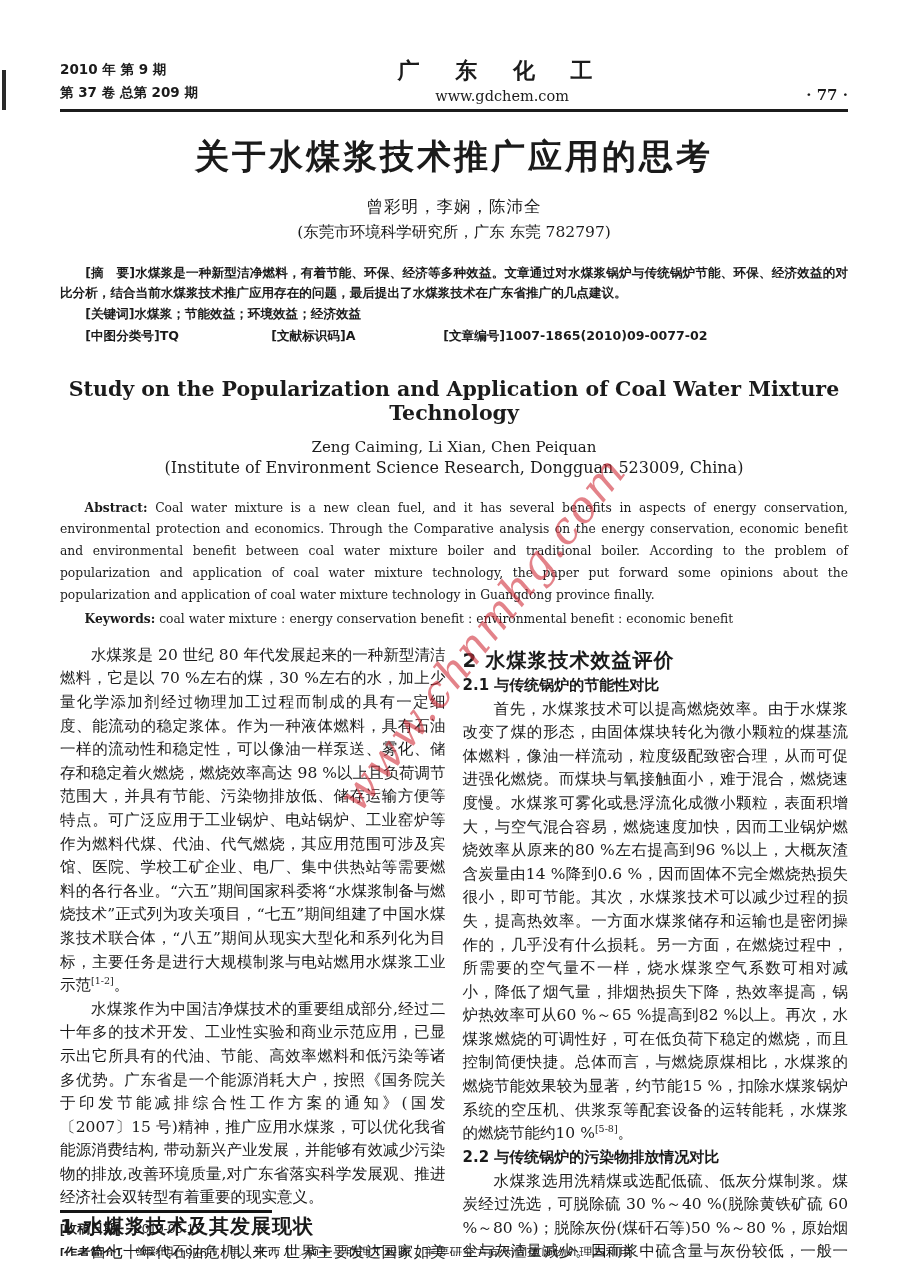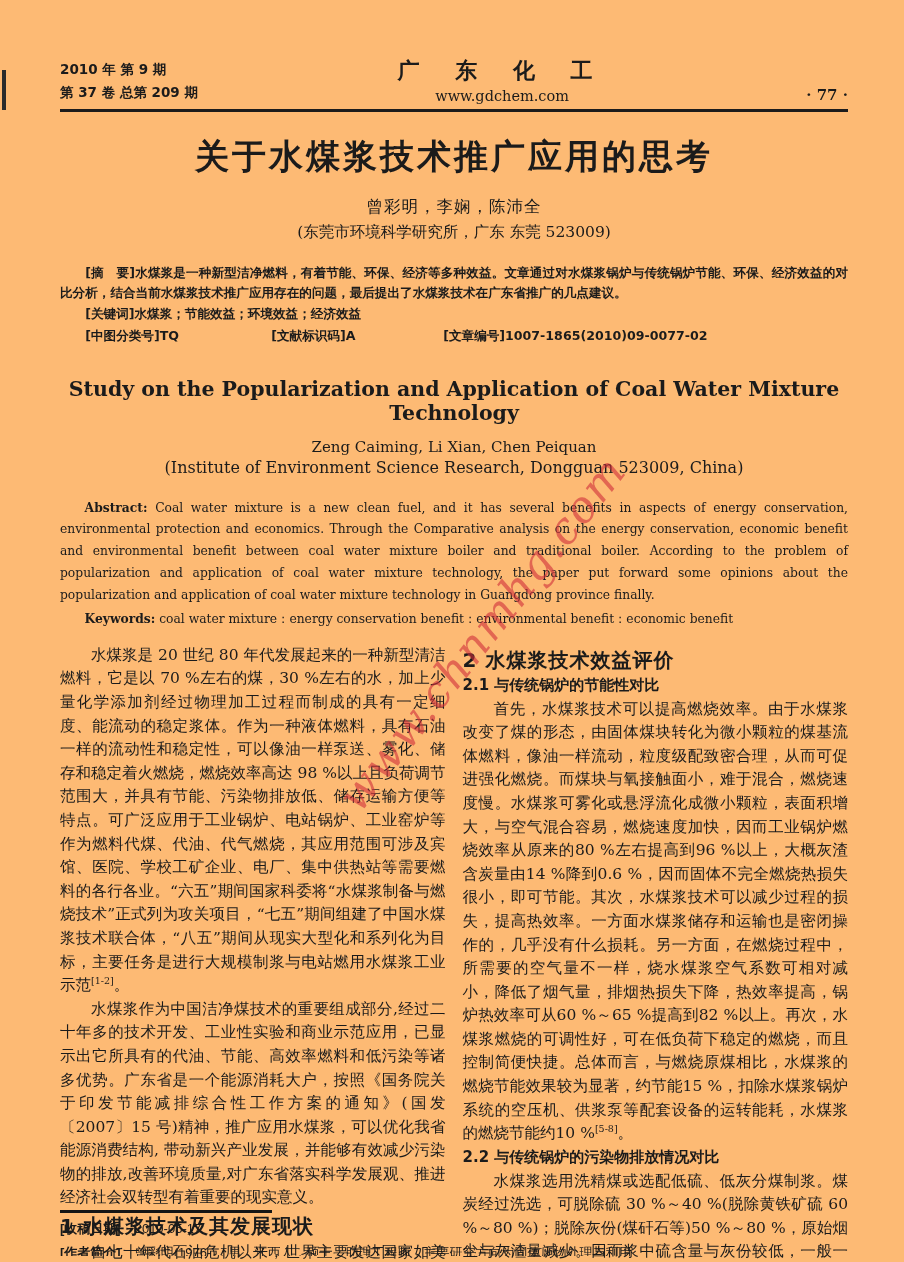--- a/index.html
+++ b/index.html
@@ -1,17 +1,17 @@
 <!DOCTYPE html>
 <html><head>
 <meta charset="utf-8">
 <style>
   html,body{margin:0;padding:0;background:#e8e8e6;}
   .page{
-    width:904px;height:1262px;background:#fdba74;position:relative;overflow:hidden;
+    width:904px;height:1262px;background:#ffffff;position:relative;overflow:hidden;
     box-sizing:border-box;padding:56px 56px 0 60px;margin:0 auto;
     font-family:"DejaVu Serif","Liberation Serif",serif;color:#1b1b1b;
   }
   
   .hdr{display:flex;justify-content:space-between;align-items:flex-end;
        border-bottom:3px solid #1c1c1c;padding-bottom:5px;}
   .hdr-left{font-family:"DejaVu Sans","Liberation Sans",sans-serif;font-weight:700;
             font-size:13.5px;line-height:1.7;white-space:nowrap;}
   .hdr-center{flex:1;text-align:center;}
   .journal-cn{font-family:"DejaVu Sans","Liberation Sans",sans-serif;font-weight:700;
@@ -76,21 +76,21 @@
     </div>
     <div class="hdr-center">
       <div class="journal-cn">广 东 化 工</div>
       <div class="journal-url">www.gdchem.com</div>
     </div>
     <div class="hdr-right">· 77 ·</div>
   </div>
 
   <div class="title-cn">关于水煤浆技术推广应用的思考</div>
   <div class="authors-cn">曾彩明，李娴，陈沛全</div>
-  <div class="affil-cn">(东莞市环境科学研究所，广东 东莞 523009)</div>
+  <div class="affil-cn">(东莞市环境科学研究所，广东 东莞 782797)</div>
 
   <div class="abs-cn">
     <p class="indent"><span class="blabel">[摘　要]</span><span>水煤浆是一种新型洁净燃料，有着节能、环保、经济等多种效益。文章通过对水煤浆锅炉与传统锅炉节能、环保、经济效益的对比分析，结合当前水煤浆技术推广应用存在的问题，最后提出了水煤浆技术在广东省推广的几点建议。</span></p>
     <p class="indent"><span class="blabel">[关键词]</span><span>水煤浆；节能效益；环境效益；经济效益</span></p>
     <div class="clc">
       <span class="c1">[中图分类号]TQ</span>
       <span class="c2">[文献标识码]A</span>
       <span class="c3">[文章编号]1007-1865(2010)09-0077-02</span>
     </div>
   </div>

